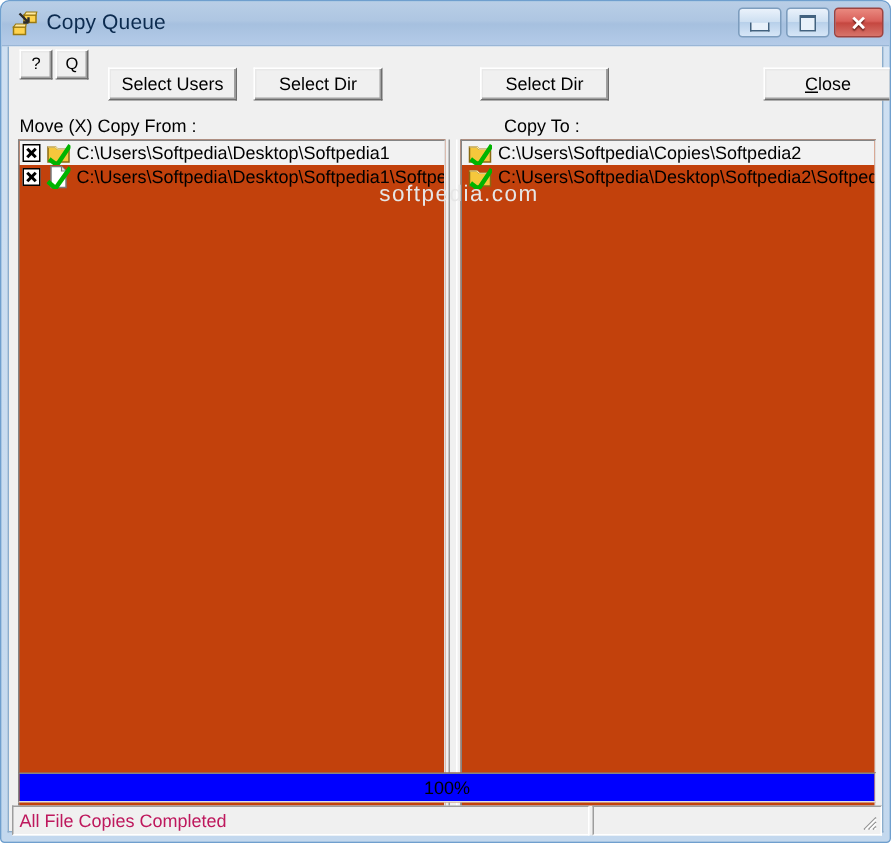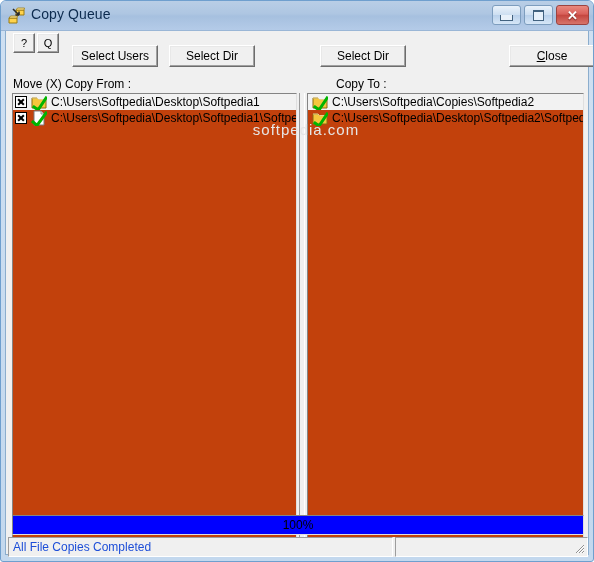--- a/index.html
+++ b/index.html
@@ -263,21 +263,21 @@
     display: flex;
   }
   .statuspane {
     box-sizing: border-box;
     height: 20px;
     border-top: 1px solid #9d9d9d;
     border-left: 1px solid #9d9d9d;
     border-right: 1px solid #ffffff;
     border-bottom: 1px solid #ffffff;
     font-size: 12px;
-    color: #1d4ed8;
+    color: #be185d;
     display: flex;
     align-items: center;
     padding-left: 4px;
     white-space: nowrap;
     overflow: hidden;
   }
   .grip {
     position: absolute;
     right: 2px; bottom: 2px;
     width: 12px; height: 12px;

